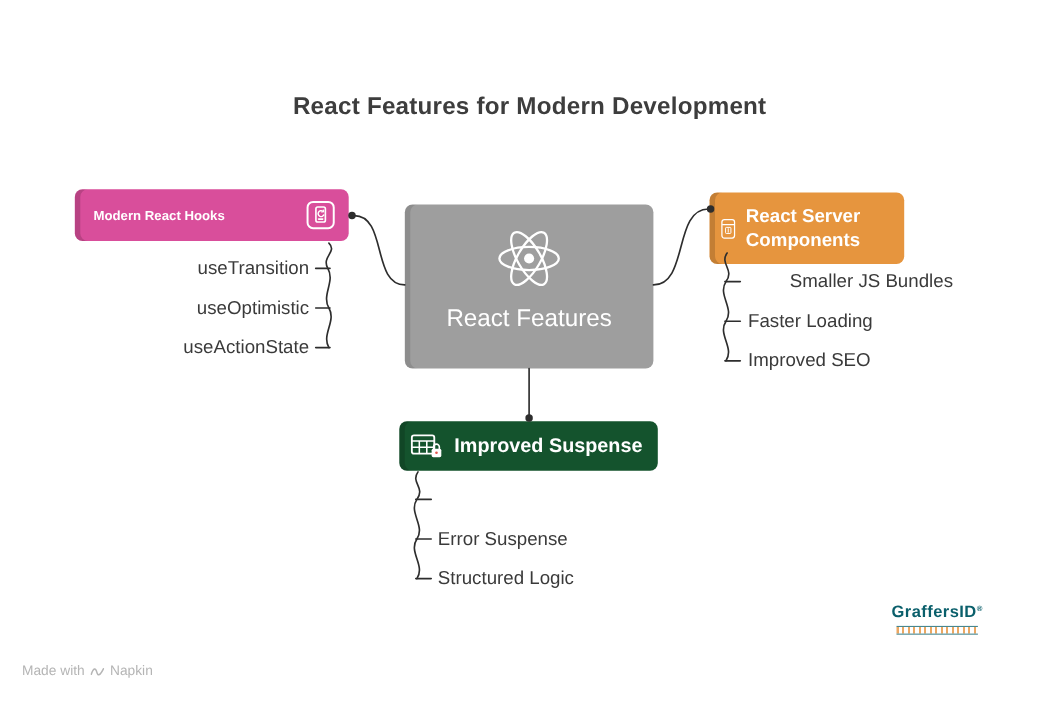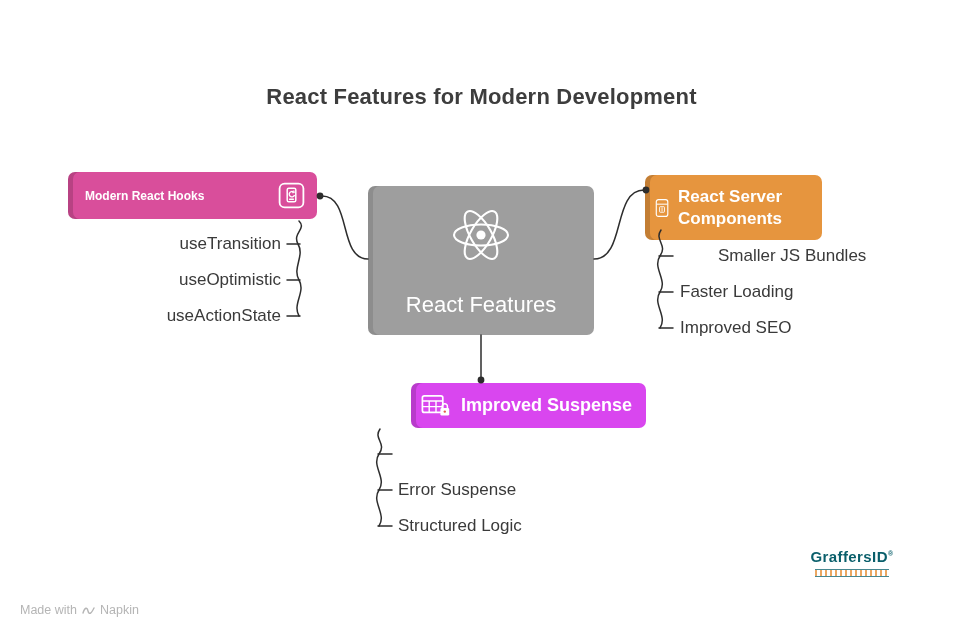--- a/index.html
+++ b/index.html
@@ -11,39 +11,39 @@
     position:absolute; top:84px; left:0; width:100%; text-align:center;
     font-size:22px; font-weight:700; color:#3d3d3d; letter-spacing:0.2px;
   }
   
   .center-node {
     position:absolute; left:368px; top:186px; width:226px; height:149px;
     background:#9E9E9E; border-radius:7px; display:flex; flex-direction:column;
     align-items:center; box-shadow: inset 5px 0 0 rgba(0,0,0,0.10);
   }
   .center-node svg { margin-top:20px; }
-  .center-label { margin-top:28px; color:#ffffff; font-size:22px; font-weight:500; }
+  .center-label { margin-top:12px; color:#ffffff; font-size:22px; font-weight:500; }
 
   
   .node {
     position:absolute; border-radius:7px; display:flex; align-items:center;
     color:#ffffff; font-weight:700; box-sizing:border-box;
     box-shadow: inset 5px 0 0 rgba(0,0,0,0.15);
   }
   .hooks-node {
     left:68px; top:172px; width:249px; height:47px; background:#D94E9B;
     justify-content:space-between; padding:0 12px 0 17px; font-size:12px;
   }
   .server-node {
     left:645px; top:175px; width:177px; height:65px; background:#E6953E;
     padding:0 8px 0 10px; font-size:17px; gap:9px; line-height:1.25;
   }
   .suspense-node {
-    left:363px; top:383px; width:235px; height:45px; background:#d946ef;
-    padding:0 12px 0 10px; font-size:18px; gap:10px;margin-left:48px;
+    left:363px; top:383px; width:235px; height:45px; background:#14532d;
+    padding:0 12px 0 10px; font-size:18px; gap:10px;
   }
   .node-label { display:block; }
 
   
   .list-item {
     position:absolute; font-size:17px; color:#3a3a3a; white-space:nowrap;
     line-height:22px;
   }
   .li-right { text-align:right; }
 

